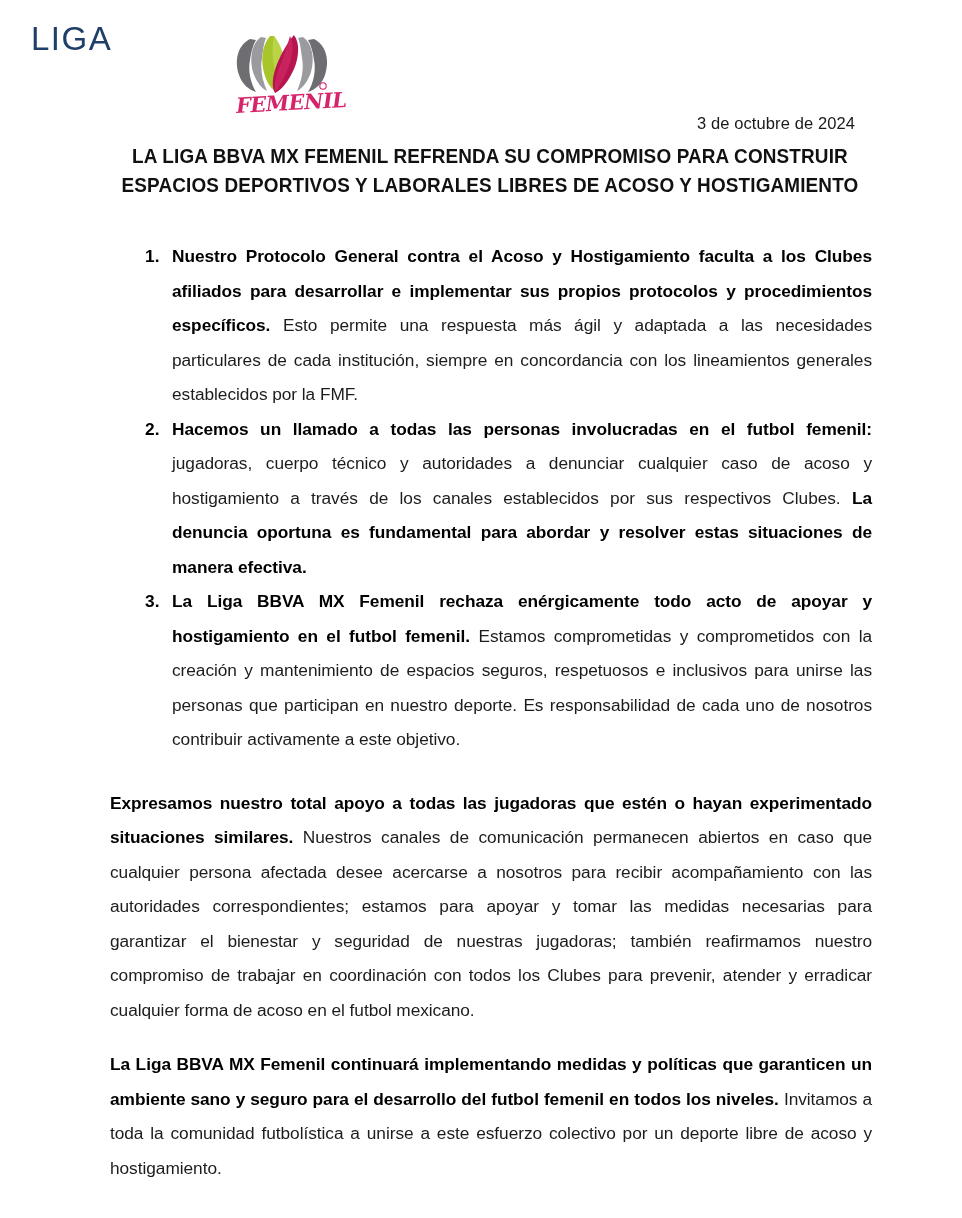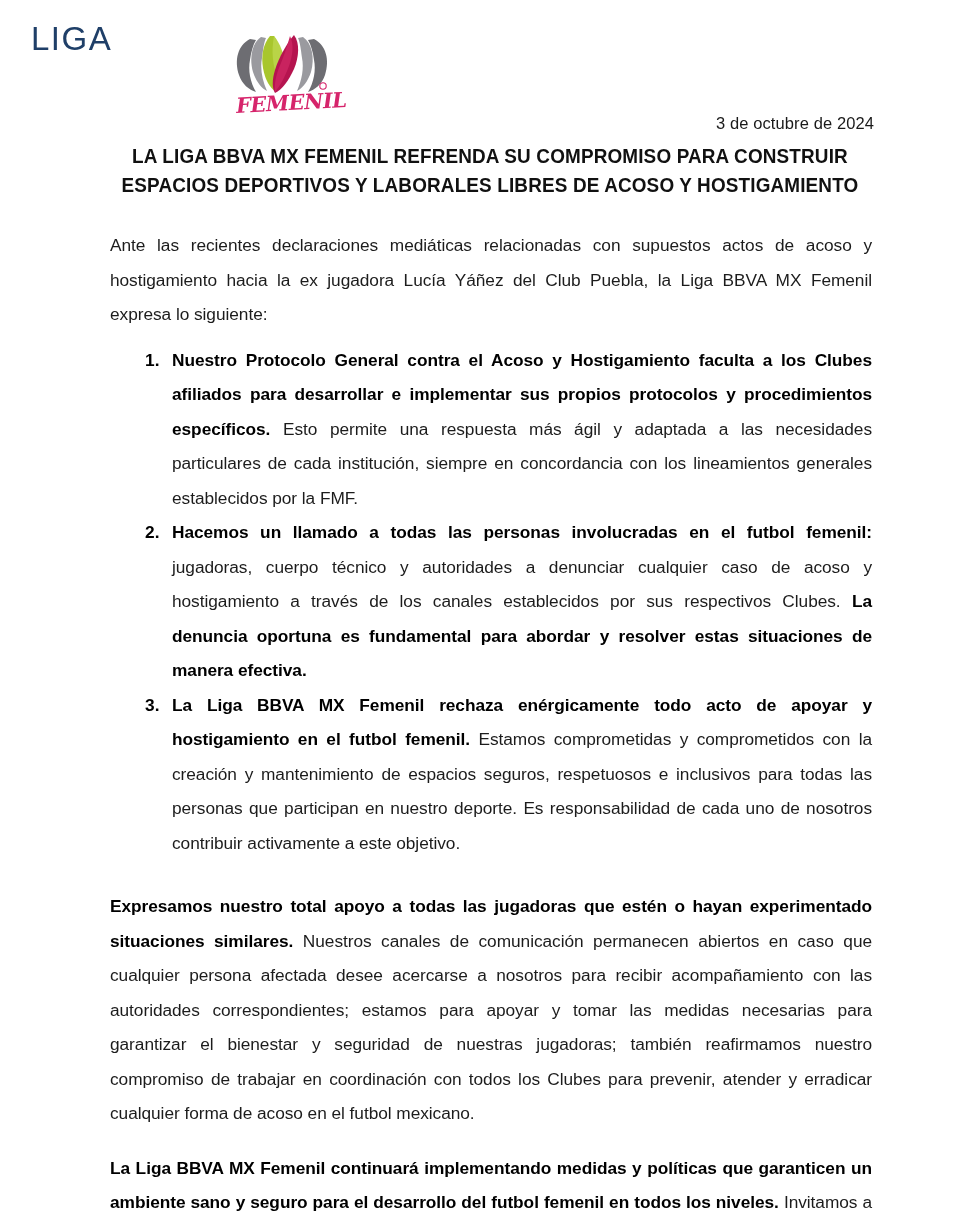--- a/index.html
+++ b/index.html
@@ -82,21 +82,21 @@
     font-size: 21px;
     color: #d6246b;
     letter-spacing: -0.5px;
     transform: rotate(-3deg);
     line-height: 1;
   }
 
   
   .doc-date {
     position: absolute;
-    right: 88px;
+    right: 107px;
     top: 114px;
     font-size: 16.5px;
     color: #1a1a1a;
     letter-spacing: 0.1px;
   }
 
   
   .doc-title {
     position: absolute;
     left: 110px;
@@ -194,36 +194,35 @@
 
   <div class="doc-date">3 de octubre de 2024</div>
 
   <div class="doc-title">
     <div>LA LIGA BBVA MX FEMENIL REFRENDA SU COMPROMISO PARA CONSTRUIR</div>
     <div>ESPACIOS DEPORTIVOS Y LABORALES LIBRES DE ACOSO Y HOSTIGAMIENTO</div>
   </div>
 
   <div class="body-wrap">
 
-    <p class="para">Ante las recientes declaraciones mediáticas relacionadas con supuestos actos de acoso y hostigamiento hacia la ex jugadora Lucía Yáñez del Club Puebla, la Liga BBVA MX Femenil expresa lo siguiente:</p>
 
     <ol class="numbered">
       <li>
         <div class="li-text">
           <b>Nuestro Protocolo General contra el Acoso y Hostigamiento faculta a los Clubes afiliados para desarrollar e implementar sus propios protocolos y procedimientos específicos.</b><span> Esto permite una respuesta más ágil y adaptada a las necesidades particulares de cada institución, siempre en concordancia con los lineamientos generales establecidos por la FMF.</span><b></b>
         </div>
       </li>
       <li>
         <div class="li-text">
           <b>Hacemos un llamado a todas las personas involucradas en el futbol femenil:</b><span> jugadoras, cuerpo técnico y autoridades a denunciar cualquier caso de acoso y hostigamiento a través de los canales establecidos por sus respectivos Clubes. </span><b>La denuncia oportuna es fundamental para abordar y resolver estas situaciones de manera efectiva.</b>
         </div>
       </li>
       <li>
         <div class="li-text">
-          <b>La Liga BBVA MX Femenil rechaza enérgicamente todo acto de apoyar y hostigamiento en el futbol femenil.</b><span> Estamos comprometidas y comprometidos con la creación y mantenimiento de espacios seguros, respetuosos e inclusivos para todas las personas que participan en nuestro deporte. Es responsabilidad de cada uno de nosotros contribuir activamente a este objetivo.</span><b></b>
+          <b>La Liga BBVA MX Femenil rechaza enérgicamente todo acto de apoyar y hostigamiento en el futbol femenil.</b><span> Estamos comprometidas y comprometidos con la creación y mantenimiento de espacios seguros, respetuosos e inclusivos para unirse las personas que participan en nuestro deporte. Es responsabilidad de cada uno de nosotros contribuir activamente a este objetivo.</span><b></b>
         </div>
       </li>
     </ol>
 
     <div class="gap-lg"></div>
 
     <p class="para"><b>Expresamos nuestro total apoyo a todas las jugadoras que estén o hayan experimentado situaciones similares.</b><span> Nuestros canales de comunicación permanecen abiertos en caso que cualquier persona afectada desee acercarse a nosotros para recibir acompañamiento con las autoridades correspondientes; estamos para apoyar y tomar las medidas necesarias para garantizar el bienestar y seguridad de nuestras jugadoras; también reafirmamos nuestro compromiso de trabajar en coordinación con todos los Clubes para prevenir, atender y erradicar cualquier forma de acoso en el futbol mexicano.</span></p>
 
     <div class="gap-md"></div>
 

